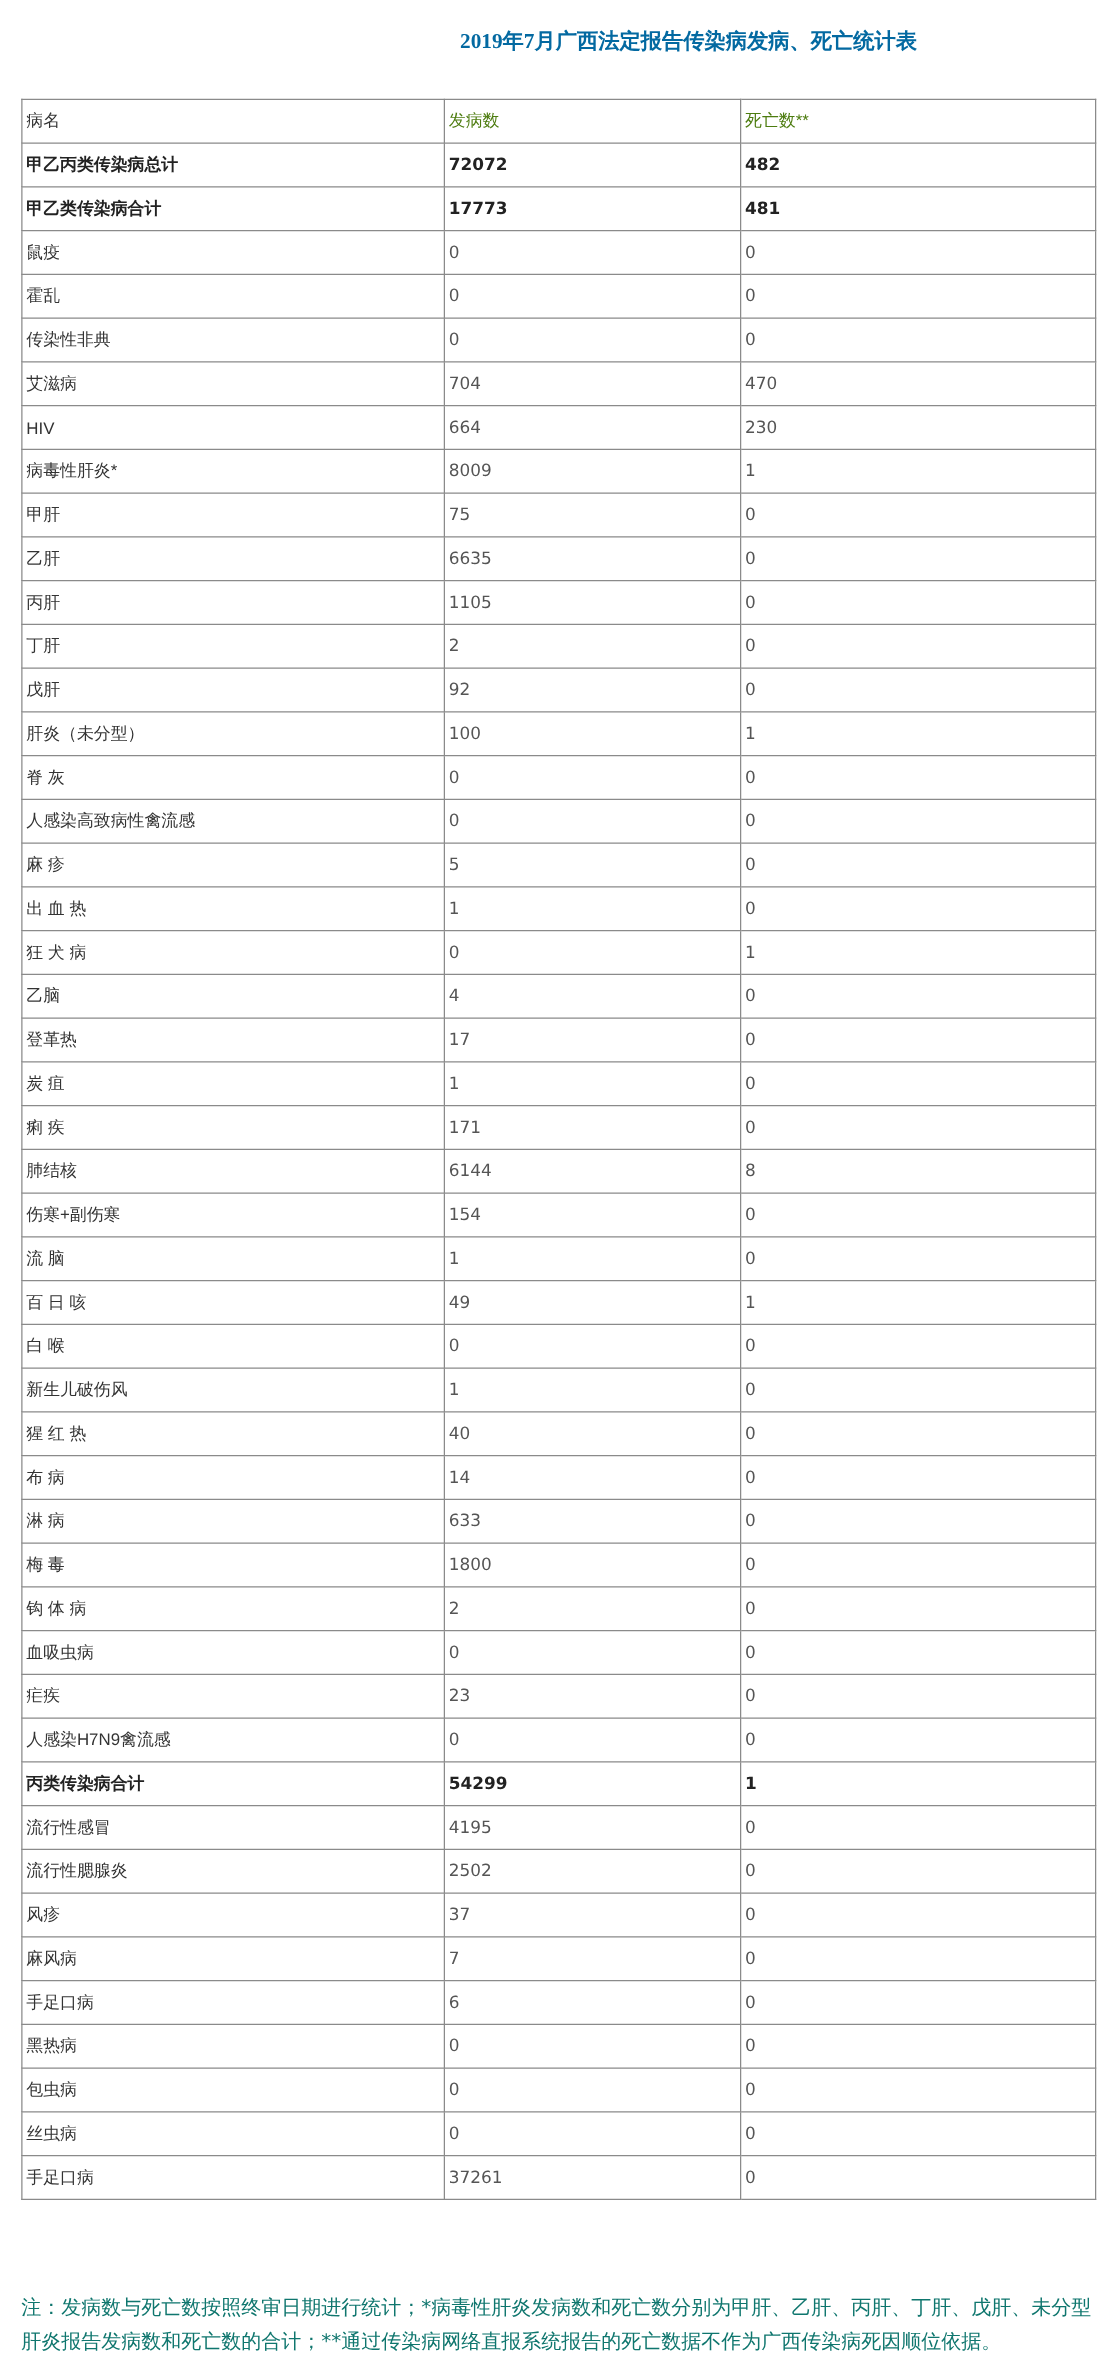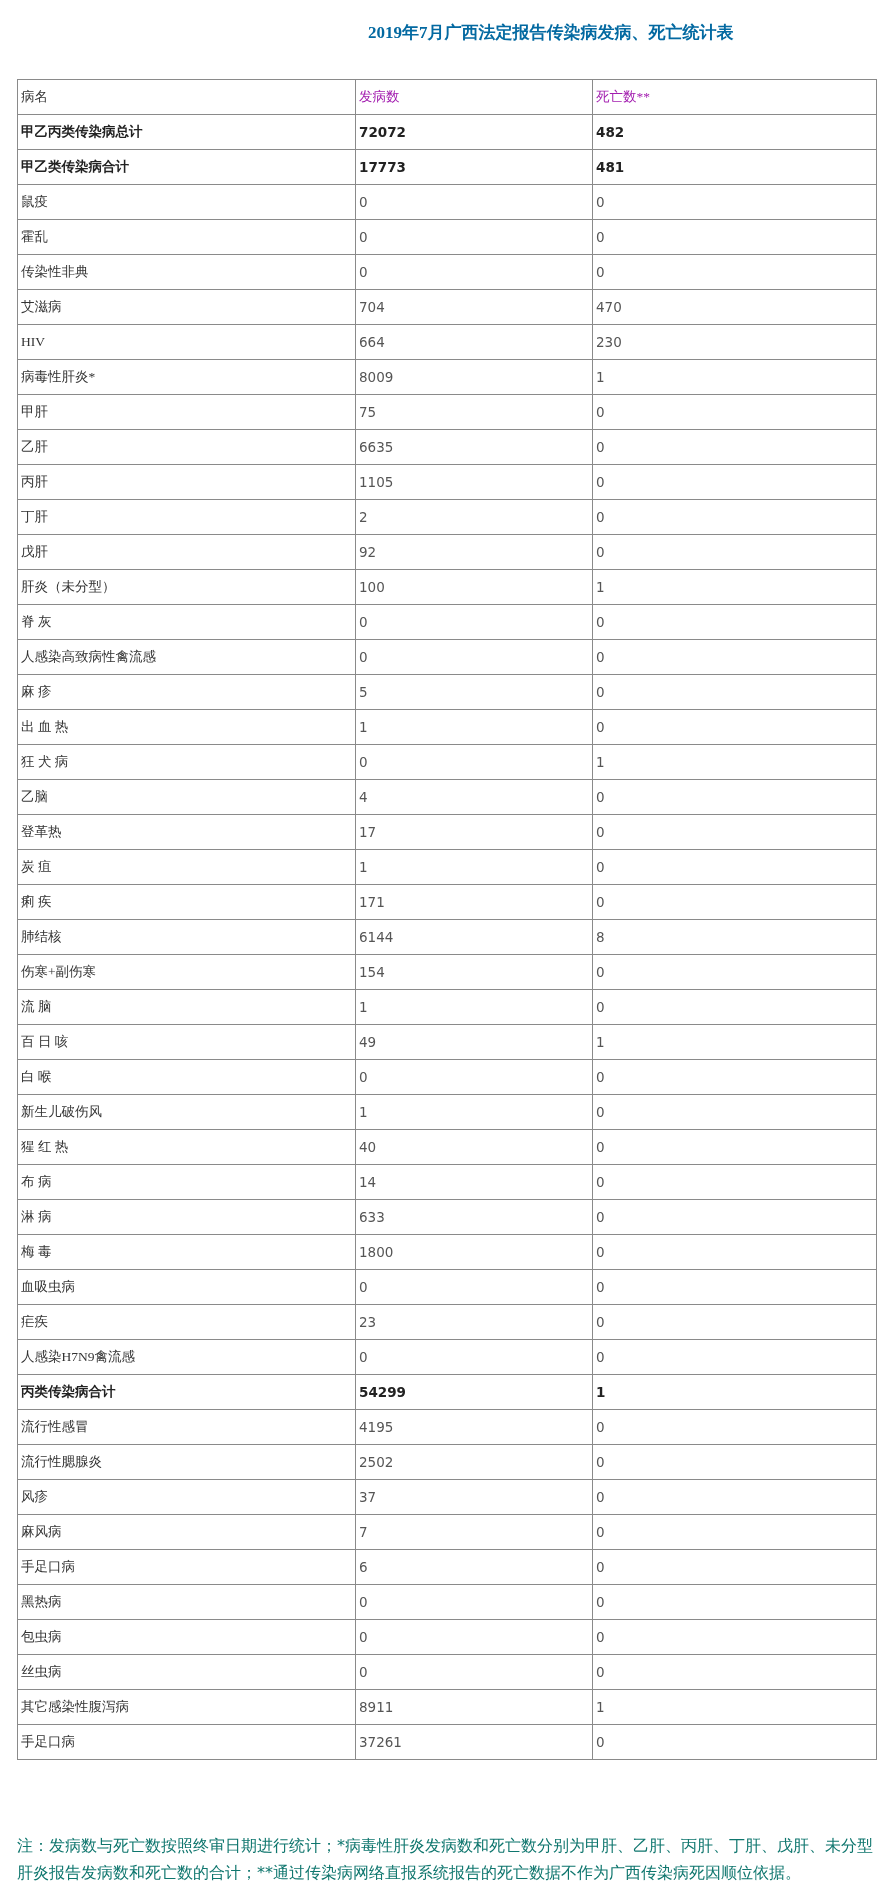--- a/index.html
+++ b/index.html
@@ -22,24 +22,24 @@
   table.stats col.c2 { width: 237px; }
   table.stats col.c3 { width: 284px; }
   table.stats tr { height: 35px; }
   table.stats td {
     border: 1px solid #8a8a8a;
     padding: 0 0 0 3px;
     vertical-align: middle;
     white-space: pre;
     overflow: hidden;
   }
-  td.name { font-size: 13.5px; color: #333; font-family: Liberation Serif, serif; }
+  td.name { font-size: 13.5px; color: #333; font-family: Liberation Sans, sans-serif; }
   td.num  { font-size: 13.5px; color: #555; font-family: "DejaVu Sans", sans-serif; }
   tr.head td { color: #333; font-size: 13.5px; }
-  tr.head td.num-h { color: #a21caf; }
+  tr.head td.num-h { color: #4d7c0f; }
   tr.bold td { font-weight: bold; color: #222; }
   td.indent { padding-left: 18px; }
   .footnote {
     position: absolute; left: 17px; top: 1832px; width: 862px;
     font-size: 16px; line-height: 27px; color: #0f766e;
     font-family: "DejaVu Sans", sans-serif;
   }
   .footnote .line { display: block; white-space: nowrap; }
 </style>
 </head>
@@ -218,20 +218,25 @@
       <td class="name">淋 病</td>
       <td class="num">633</td>
       <td class="num">0</td>
     </tr>
     <tr>
       <td class="name">梅 毒</td>
       <td class="num">1800</td>
       <td class="num">0</td>
     </tr>
     <tr>
+      <td class="name">钩 体 病</td>
+      <td class="num">2</td>
+      <td class="num">0</td>
+    </tr>
+    <tr>
       <td class="name">血吸虫病</td>
       <td class="num">0</td>
       <td class="num">0</td>
     </tr>
     <tr>
       <td class="name">疟疾</td>
       <td class="num">23</td>
       <td class="num">0</td>
     </tr>
     <tr>
@@ -276,25 +281,20 @@
     </tr>
     <tr>
       <td class="name">包虫病</td>
       <td class="num">0</td>
       <td class="num">0</td>
     </tr>
     <tr>
       <td class="name">丝虫病</td>
       <td class="num">0</td>
       <td class="num">0</td>
-    </tr>
-    <tr>
-      <td class="name">其它感染性腹泻病</td>
-      <td class="num">8911</td>
-      <td class="num">1</td>
     </tr>
     <tr>
       <td class="name">手足口病</td>
       <td class="num">37261</td>
       <td class="num">0</td>
     </tr>
   </tbody>
 </table>
 
 <div class="footnote">

